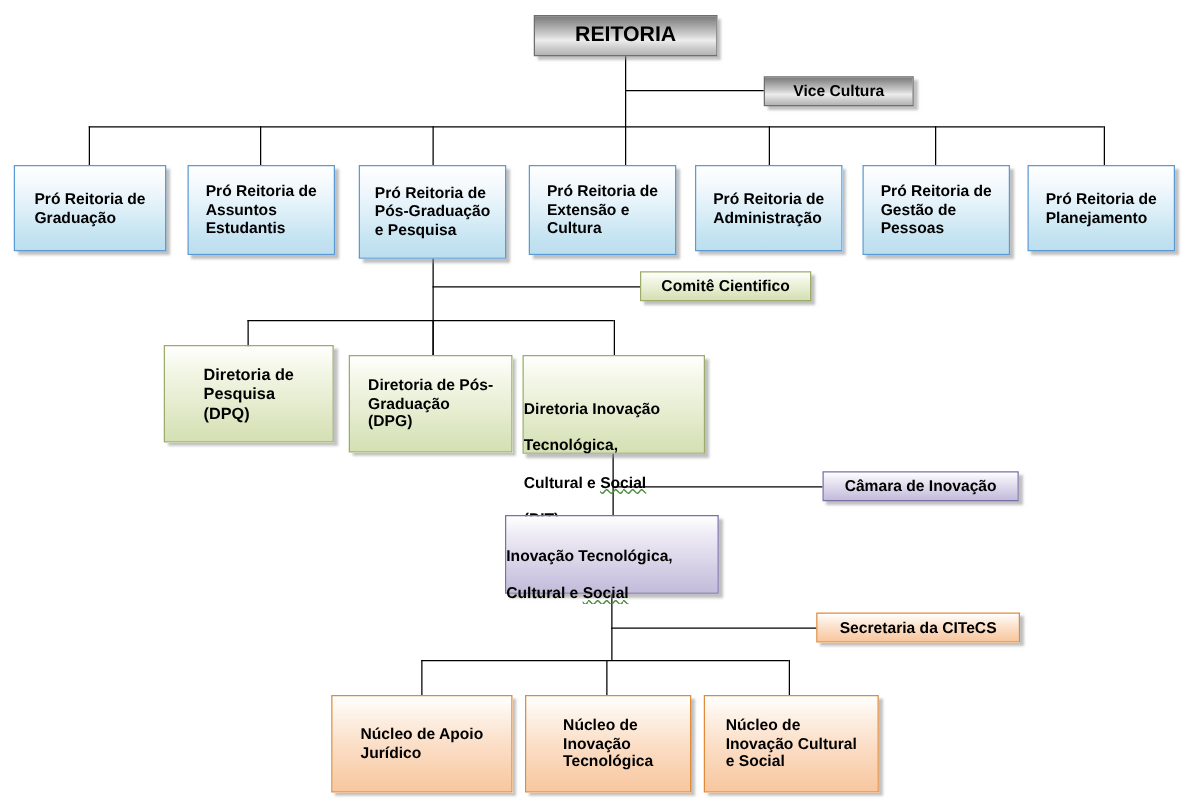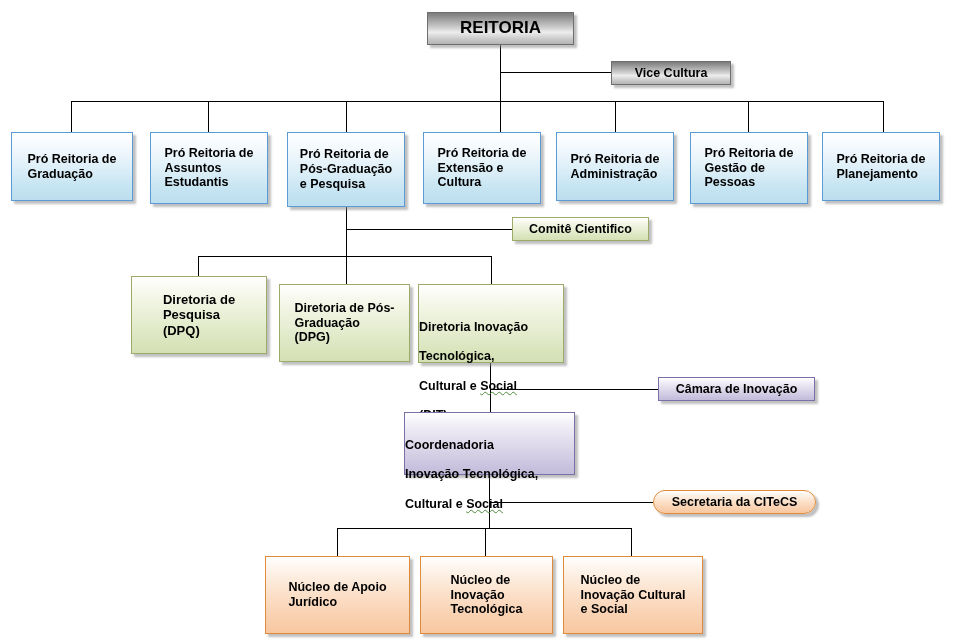--- a/index.html
+++ b/index.html
@@ -152,26 +152,25 @@
   <div class="node n-green" style="left:418px; top:284px; width:146px; height:79px; font-size:12.5px; display:block; padding-top:20px;">
     <div>Diretoria Inovação</div>
     <div>Tecnológica,</div>
     <div><span>Cultural e </span><span class="sp">Social</span></div>
     <div>(DIT)</div>
   </div>
 
   <div class="node n-purple" style="left:658px; top:377px; width:157px; height:24px; font-size:12.5px;">Câmara de Inovação</div>
 
   <div class="node n-purple" style="left:404px; top:412px; width:171px; height:63px; font-size:12.5px; display:block; padding-top:10px;">
-    <div>Coordenadoria</div>
     <div>Inovação Tecnológica,</div>
     <div><span>Cultural e </span><span class="sp">Social</span></div>
   </div>
 
-  <div class="node n-orange" style="left:653px; top:490px; width:163px; height:24px; font-size:12.5px;border-radius:12px;">Secretaria da CITeCS</div>
+  <div class="node n-orange" style="left:653px; top:490px; width:163px; height:24px; font-size:12.5px;">Secretaria da CITeCS</div>
 
   <div class="node n-orange" style="left:265px; top:556px; width:145px; height:78px; font-size:12.5px;">Núcleo de Apoio
 Jurídico</div>
 
   <div class="node n-orange" style="left:420px; top:556px; width:133px; height:78px; font-size:12.5px;">Núcleo de
 Inovação
 Tecnológica</div>
 
   <div class="node n-orange" style="left:563px; top:556px; width:140px; height:78px; font-size:12.5px;">Núcleo de
 Inovação Cultural

